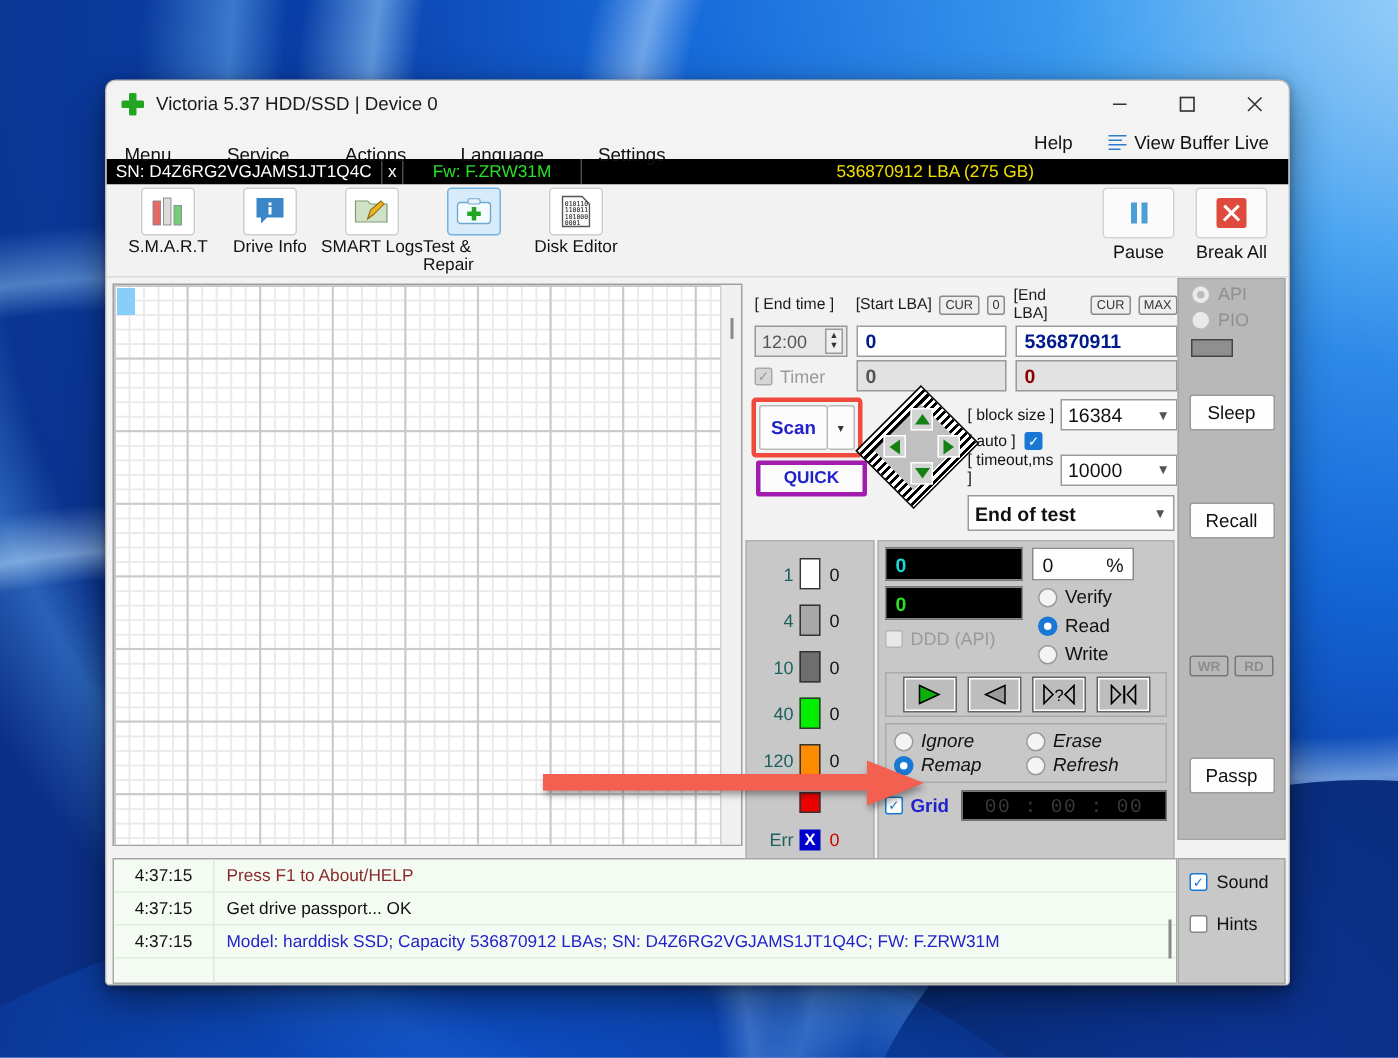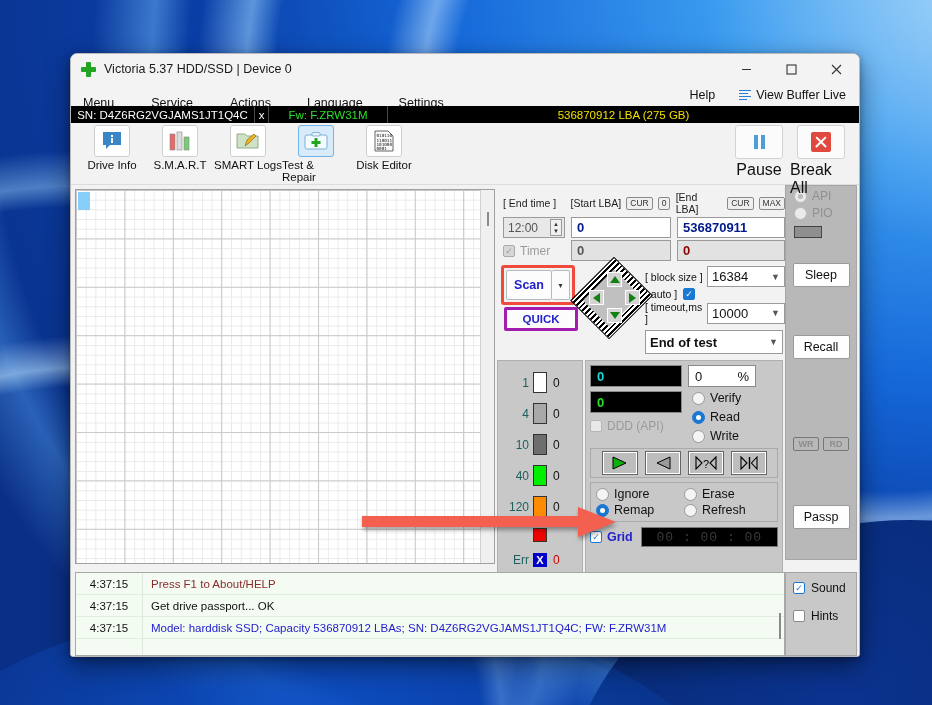--- a/index.html
+++ b/index.html
@@ -95,21 +95,21 @@
             border-bottom:1px solid #dcdcdc; position:relative; }
   .tbtn{ width:68px; margin-top:2px; display:flex; flex-direction:column;
          align-items:center; font-size:11.5px; color:#111; }
   .tbtn .ico{ width:36px; height:32px; background:#fff; border:1px solid #cfcfcf;
               border-radius:3px; display:flex; align-items:center; justify-content:center;
               margin-bottom:2px; }
   .tbtn.active .ico{ background:#d7ebfb; border:1px solid #6fb4e8; }
   #tb-left{ display:flex; margin-left:7px; }
   #tb-right{ position:absolute; right:7px; top:0; display:flex; }
   .tbtn2{ width:62px; margin-top:2px; display:flex; flex-direction:column;
-          align-items:center; font-size:16px; color:#111;}
+          align-items:center; font-size:12px; color:#111;}
   .tbtn2 .ico{ width:48px; height:34px; background:#fbfbfb; border:1px solid #d3d3d3;
                border-radius:3px; display:flex; align-items:center; justify-content:center;
                margin-bottom:2px;}
   .pausebars{ display:flex; gap:3px;}
   .pausebars i{ width:4px;height:14px;background:#4b9fd6;display:block;}
   .xbox{ width:20px;height:20px;background:#e04a3e;border-radius:2px;position:relative;}
   .xbox:before,.xbox:after{ content:"";position:absolute;left:3px;top:9px;width:14px;height:2.4px;background:#fff;}
   .xbox:before{ transform:rotate(45deg);} .xbox:after{ transform:rotate(-45deg);}
 
   
@@ -219,21 +219,21 @@
   .radio.dis{ background:#eaeaea; border-color:#bbb;}
   .radio.dis.on{ background:#eaeaea; }
   .radio.dis.on:after{ background:#bbb; }
   .rlbl{ font-size:12.5px; color:#111; margin-left:5px;}
   .rgrp{ display:flex; align-items:center; margin-bottom:5px;}
   .playbar{ background:#c8c8c8; border:1px solid #aaa; margin-top:5px; padding:3px;
             display:flex; gap:9px; justify-content:center;}
   .pbtn{ width:34px;height:22px;background:#bdbdbd;border:1px solid #fff;outline:1px solid #666;
          display:flex;align-items:center;justify-content:center;}
   .modebox{ background:#c8c8c8;border:1px solid #aaa;margin-top:4px;padding:3px 5px;}
-  .mrow{ display:flex; }
+  .mrow{ display:flex;font-style:italic; }
   .mcell{ width:88px; display:flex; align-items:center; margin:1px 0;}
   .gridrow{ display:flex; align-items:center; margin-top:5px; }
   .gridlbl{ font-size:12.5px; font-weight:bold; color:#2222cc; margin-left:5px;}
   .lcd{ margin-left:8px; flex:1; height:20px; background:#000; border:1px solid #777;
         display:flex; align-items:center; justify-content:center; gap:3px;
         font-family:"Liberation Mono", monospace; font-size:13px; color:#3a3a3a;
         letter-spacing:1px;}
 
   
   #side{ width:72px; background:#b8b8b8; border:1px solid #a5a5a5; height:375px;}
@@ -334,37 +334,37 @@
     <div class="db-seg" id="db-sn">SN: D4Z6RG2VGJAMS1JT1Q4C</div>
     <div class="db-seg" id="db-x">x</div>
     <div class="db-seg" id="db-fw">Fw: F.ZRW31M</div>
     <div class="db-seg" id="db-cap">536870912 LBA (275 GB)</div>
   </div>
 
   <div id="toolbar">
     <div id="tb-left">
       <div class="tbtn">
         <div class="ico">
+          <svg width="24" height="22" viewBox="0 0 24 22">
+            <rect x="2" y="4" width="5" height="16" fill="#e56b6b" stroke="#888" stroke-width=".6"></rect>
+            <rect x="9" y="2" width="5" height="18" fill="#dcdcdc" stroke="#888" stroke-width=".6"></rect>
+            <rect x="16" y="7" width="5" height="13" fill="#77cc77" stroke="#888" stroke-width=".6"></rect>
+          </svg>
+        </div>
+        <span>S.M.A.R.T</span>
+      </div>
+      <div class="tbtn">
+        <div class="ico">
           <svg width="22" height="20" viewBox="0 0 22 20">
               <path d="M2 1h18v13H9l-4 4v-4H2z" fill="#3b86c7"></path>
               <rect x="10" y="4" width="2" height="2" fill="#fff"></rect>
               <rect x="10" y="7" width="2" height="5" fill="#fff"></rect>
             </svg>
         </div>
         <span>Drive Info</span>
-      </div>
-      <div class="tbtn">
-        <div class="ico">
-          <svg width="24" height="22" viewBox="0 0 24 22">
-            <rect x="2" y="4" width="5" height="16" fill="#e56b6b" stroke="#888" stroke-width=".6"></rect>
-            <rect x="9" y="2" width="5" height="18" fill="#dcdcdc" stroke="#888" stroke-width=".6"></rect>
-            <rect x="16" y="7" width="5" height="13" fill="#77cc77" stroke="#888" stroke-width=".6"></rect>
-          </svg>
-        </div>
-        <span>S.M.A.R.T</span>
       </div>
       <div class="tbtn">
         <div class="ico">
           <svg width="24" height="20" viewBox="0 0 24 20">
             <path d="M1 3h8l2 2h11v12H1z" fill="#cfe2c6" stroke="#7f9a76" stroke-width=".8"></path>
             <path d="M9 15l2-6 7-6 2 2-7 7z" fill="#f0b323" stroke="#8a6a10" stroke-width=".7"></path>
           </svg>
         </div>
         <span>SMART Logs</span>
       </div>

